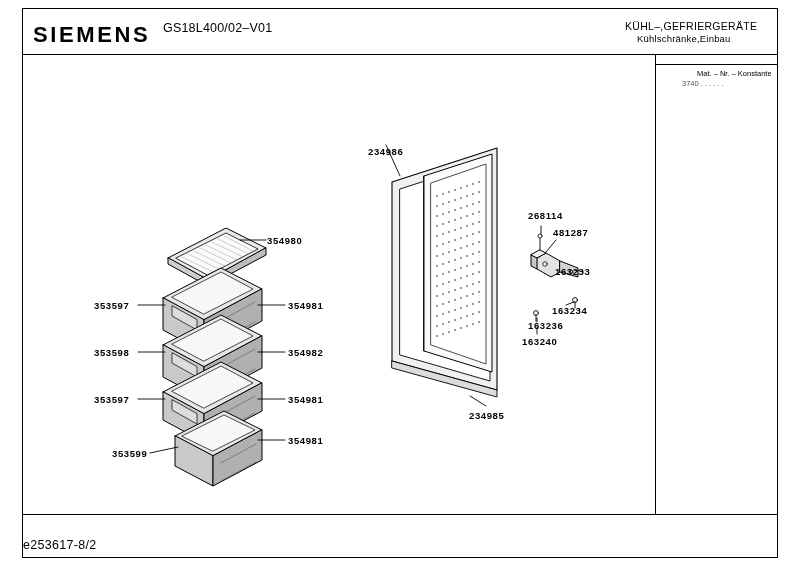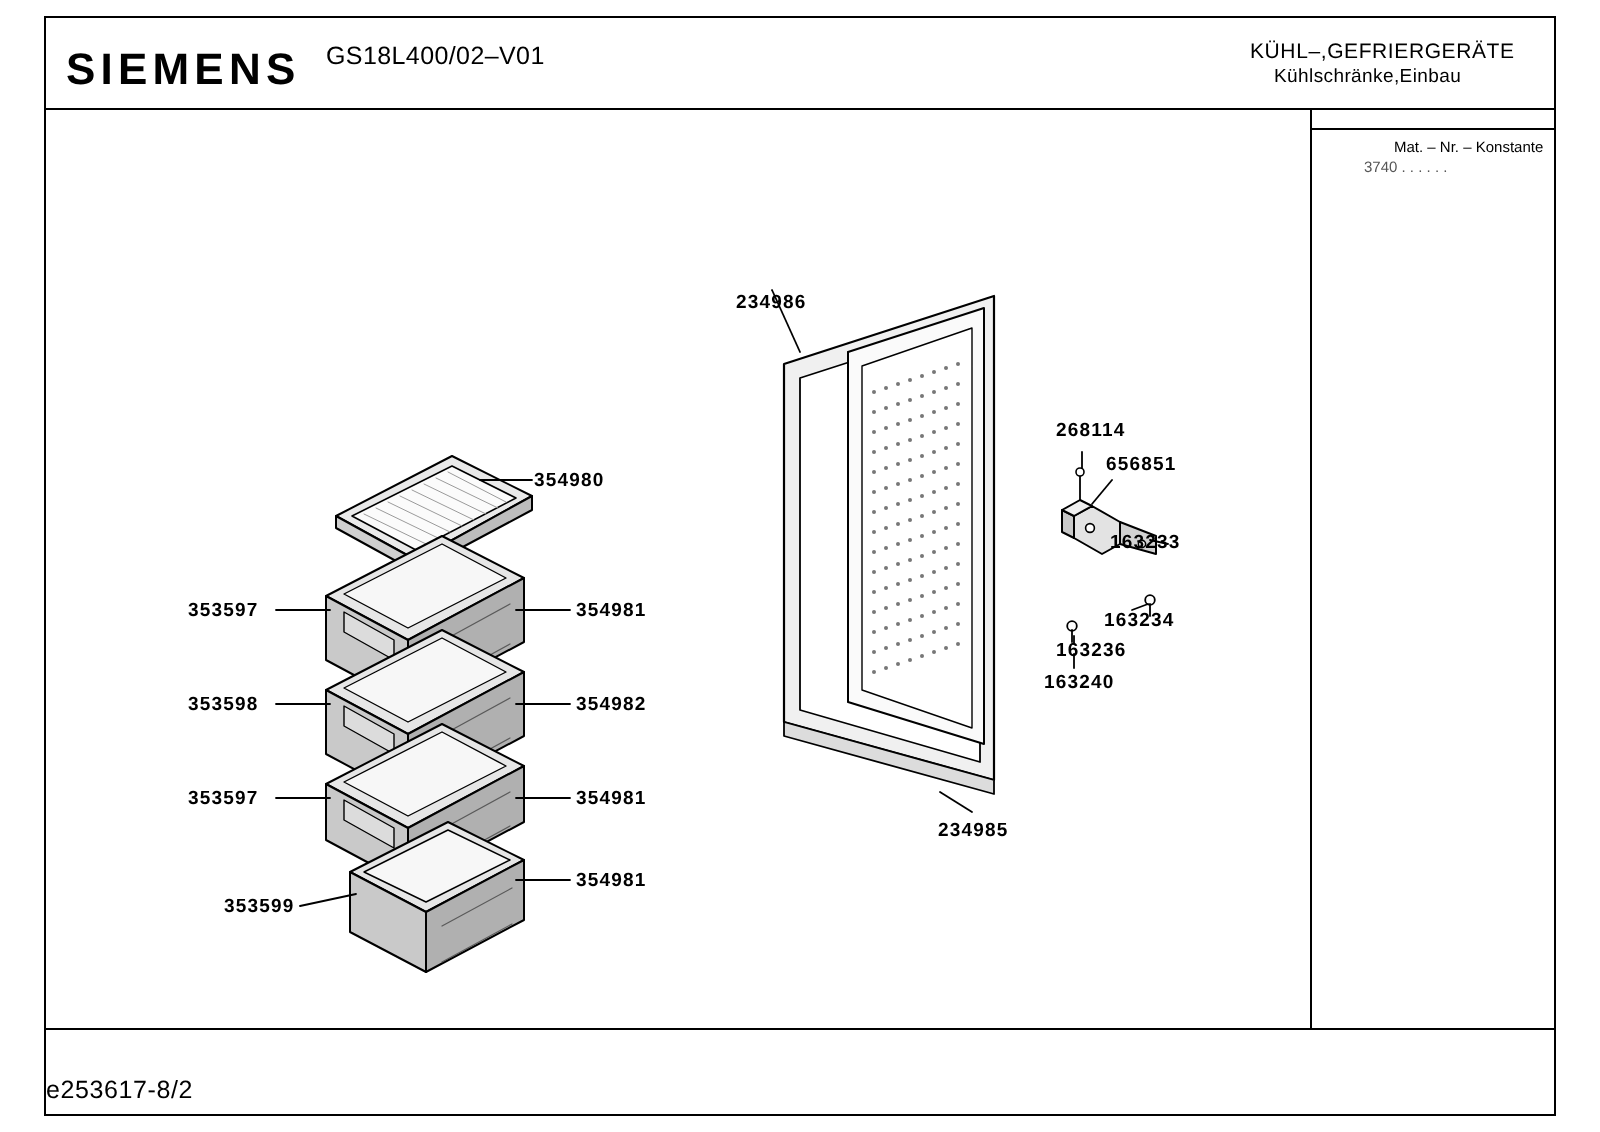--- a/index.html
+++ b/index.html
@@ -450,19 +450,19 @@
   <div class="lbl" style="left:94px; top:394px;">353597</div>
   <div class="lbl" style="left:288px; top:394px;">354981</div>
 
   <div class="lbl" style="left:112px; top:448px;">353599</div>
   <div class="lbl" style="left:288px; top:435px;">354981</div>
 
   <div class="lbl" style="left:368px; top:133px;margin-top:13px;">234986</div>
   <div class="lbl" style="left:469px; top:410px;text-align:right;">234985</div>
 
   <div class="lbl" style="left:528px; top:210px;">268114</div>
-  <div class="lbl" style="left:553px; top:227px;">656851</div>
+  <div class="lbl" style="left:553px; top:227px;">481287</div>
   <div class="lbl" style="left:555px; top:266px;">163233</div>
   <div class="lbl" style="left:552px; top:305px;text-align:center;">163234</div>
   <div class="lbl" style="left:528px; top:320px;">163236</div>
   <div class="lbl" style="left:522px; top:336px;">163240</div>
 
 </div>
 
 </body></html>

